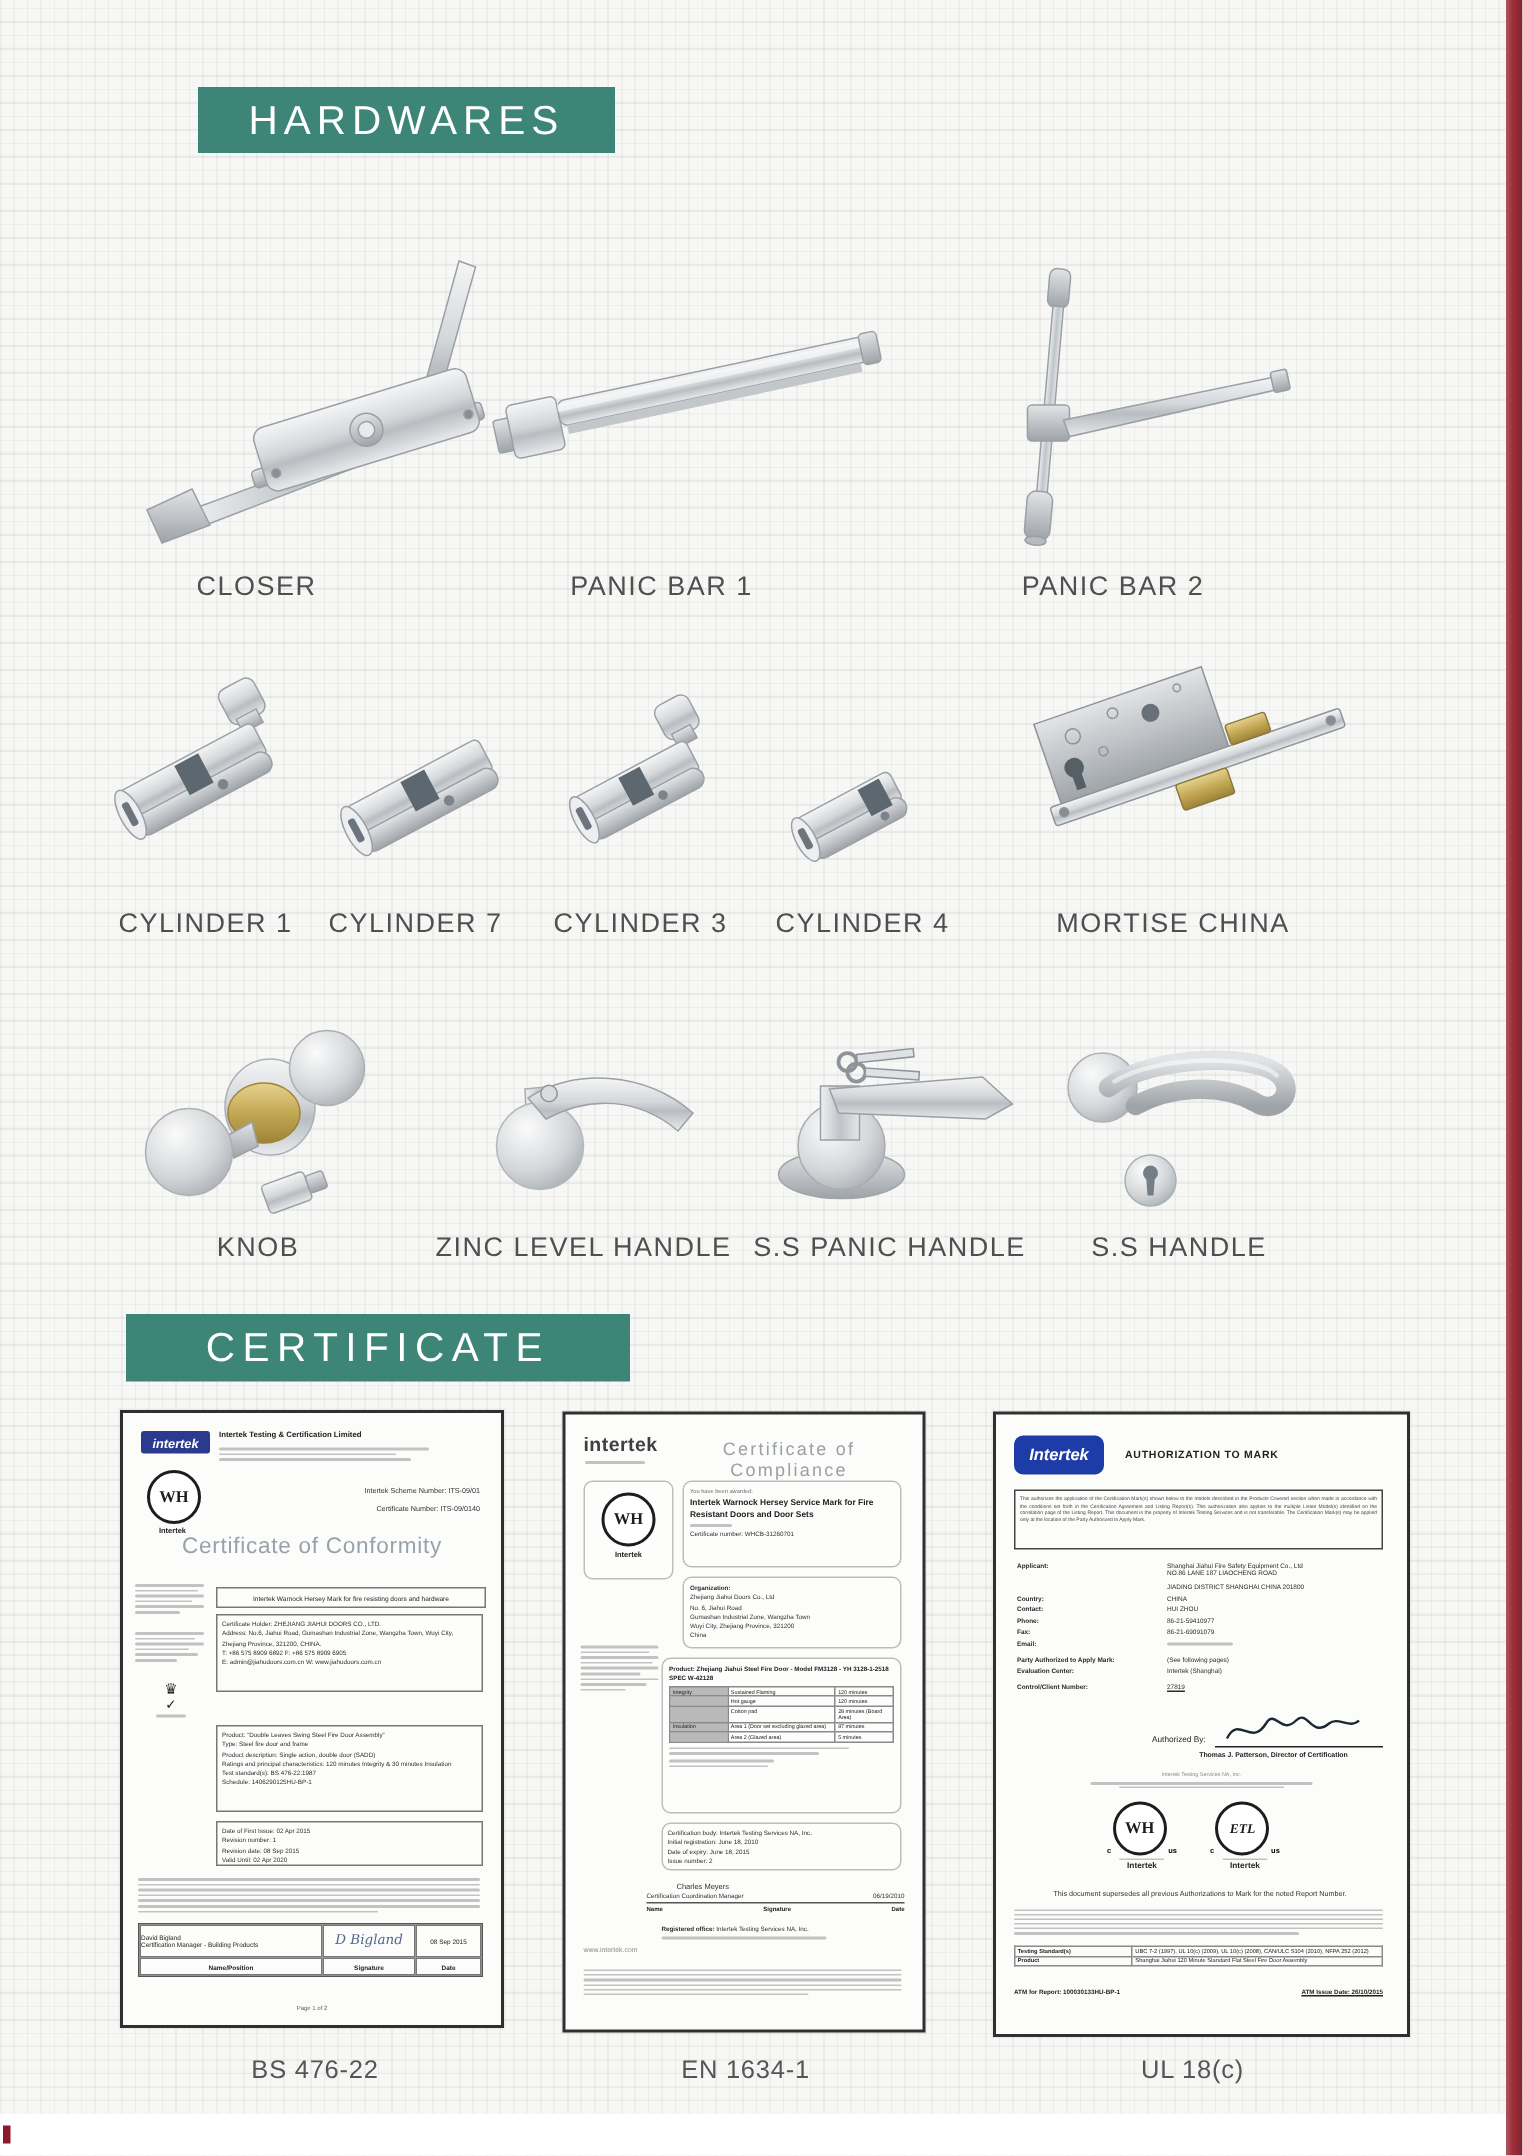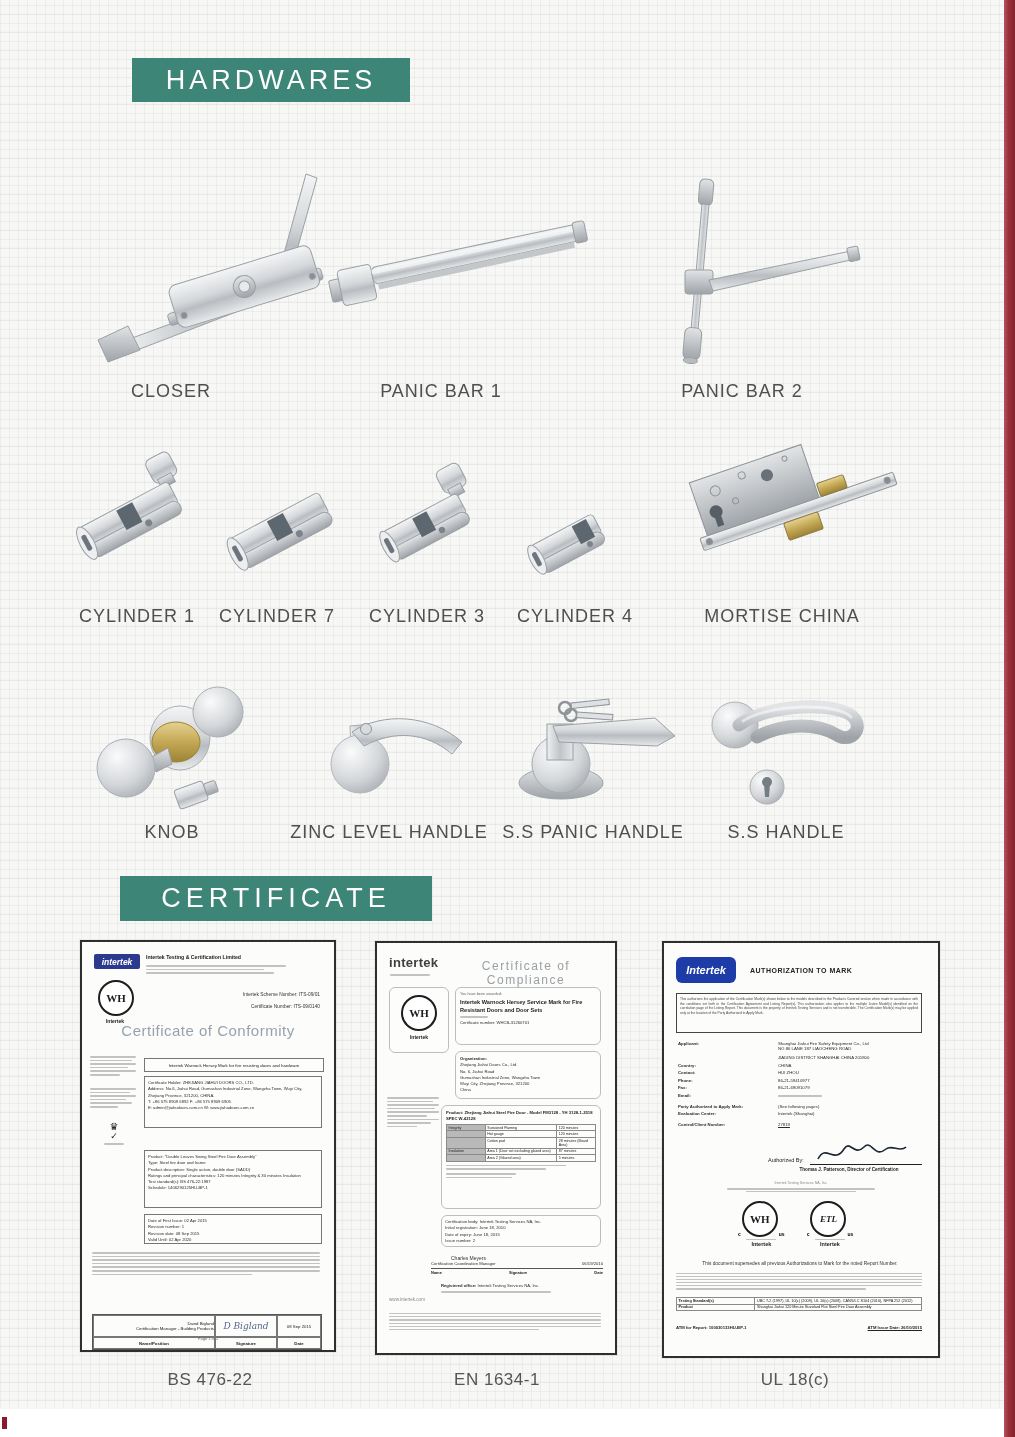--- a/index.html
+++ b/index.html
@@ -59,21 +59,21 @@
     </linearGradient>
     <radialGradient id="gsp" cx="0.35" cy="0.3" r="0.9">
       <stop offset="0" stop-color="#fbfbfb"></stop>
         <stop offset="0.55" stop-color="#d3d6d9"></stop>
         <stop offset="1" stop-color="#9aa0a5"></stop>
     </radialGradient>
   </defs>
 </svg>
 
 <div class="banner" style="left:84px;top:58px;width:278px;height:44px;margin-left:48px;">HARDWARES</div>
-<div class="banner" style="left:84px;top:876px;width:312px;height:45px;letter-spacing:5px;margin-left:36px;">CERTIFICATE</div>
+<div class="banner" style="left:84px;top:876px;width:336px;height:45px;letter-spacing:5px;">CERTIFICATE</div>
 
 <svg class="abs" style="left:70px;top:172px" width="265" height="205" viewBox="0 0 265 205">
   <g stroke="#9aa0a5" stroke-width="1">
     <polygon points="236,2 247,6 216,118 205,114" fill="url(#gs)"></polygon>
     <polygon points="206,113 213,122 62,180 54,169" fill="url(#gsh)"></polygon>
     <circle cx="210" cy="118" r="6" fill="url(#gst)"></circle>
     <polygon points="28,168 58,154 70,178 38,190" fill="url(#gst)"></polygon>
     <g transform="rotate(-17 180 140)">
       <rect x="100" y="118" width="160" height="12" rx="3" fill="url(#gst)"></rect>
       <rect x="108" y="92" width="148" height="44" rx="8" fill="url(#gs)"></rect>
@@ -288,22 +288,22 @@
   </div>
   <div class="abs" style="left:10px;top:308px;width:228px">
     <div class="bl"></div>
       <div class="bl"></div>
       <div class="bl"></div>
       <div class="bl"></div>
     <div class="bl"></div>
       <div class="bl"></div>
       <div class="bl" style="width:160px"></div>
   </div>
-  <div class="abs" style="left:10px;top:372px;width:228px;height:34px;border:0.6px solid #555;display:grid;
-       grid-template-columns:122px 62px 1fr;grid-template-rows:22px 1fr;font-size:4.3px;color:#222;text-align:right">
+  <div class="abs" style="left:10px;top:340px;width:228px;height:34px;border:0.6px solid #555;display:grid;
+       grid-template-columns:122px 62px 1fr;grid-template-rows:22px 1fr;font-size:4.3px;color:#222;text-align:left">
     <div style="border:0.4px solid #777;display:flex;flex-direction:column;justify-content:center">
       <div>David Bigland</div>
       <div>Certification Manager - Building Products</div>
     </div>
     <div class="sigscript" style="border:0.4px solid #777;display:flex;align-items:center;justify-content:center;font-size:9px">D Bigland</div>
     <div style="border:0.4px solid #777;display:flex;align-items:center;justify-content:center">08 Sep 2015</div>
     <div style="border:0.4px solid #777;font-weight:bold;display:flex;align-items:center;justify-content:center">Name/Position</div>
     <div style="border:0.4px solid #777;font-weight:bold;display:flex;align-items:center;justify-content:center">Signature</div>
     <div style="border:0.4px solid #777;font-weight:bold;display:flex;align-items:center;justify-content:center">Date</div>
   </div>

